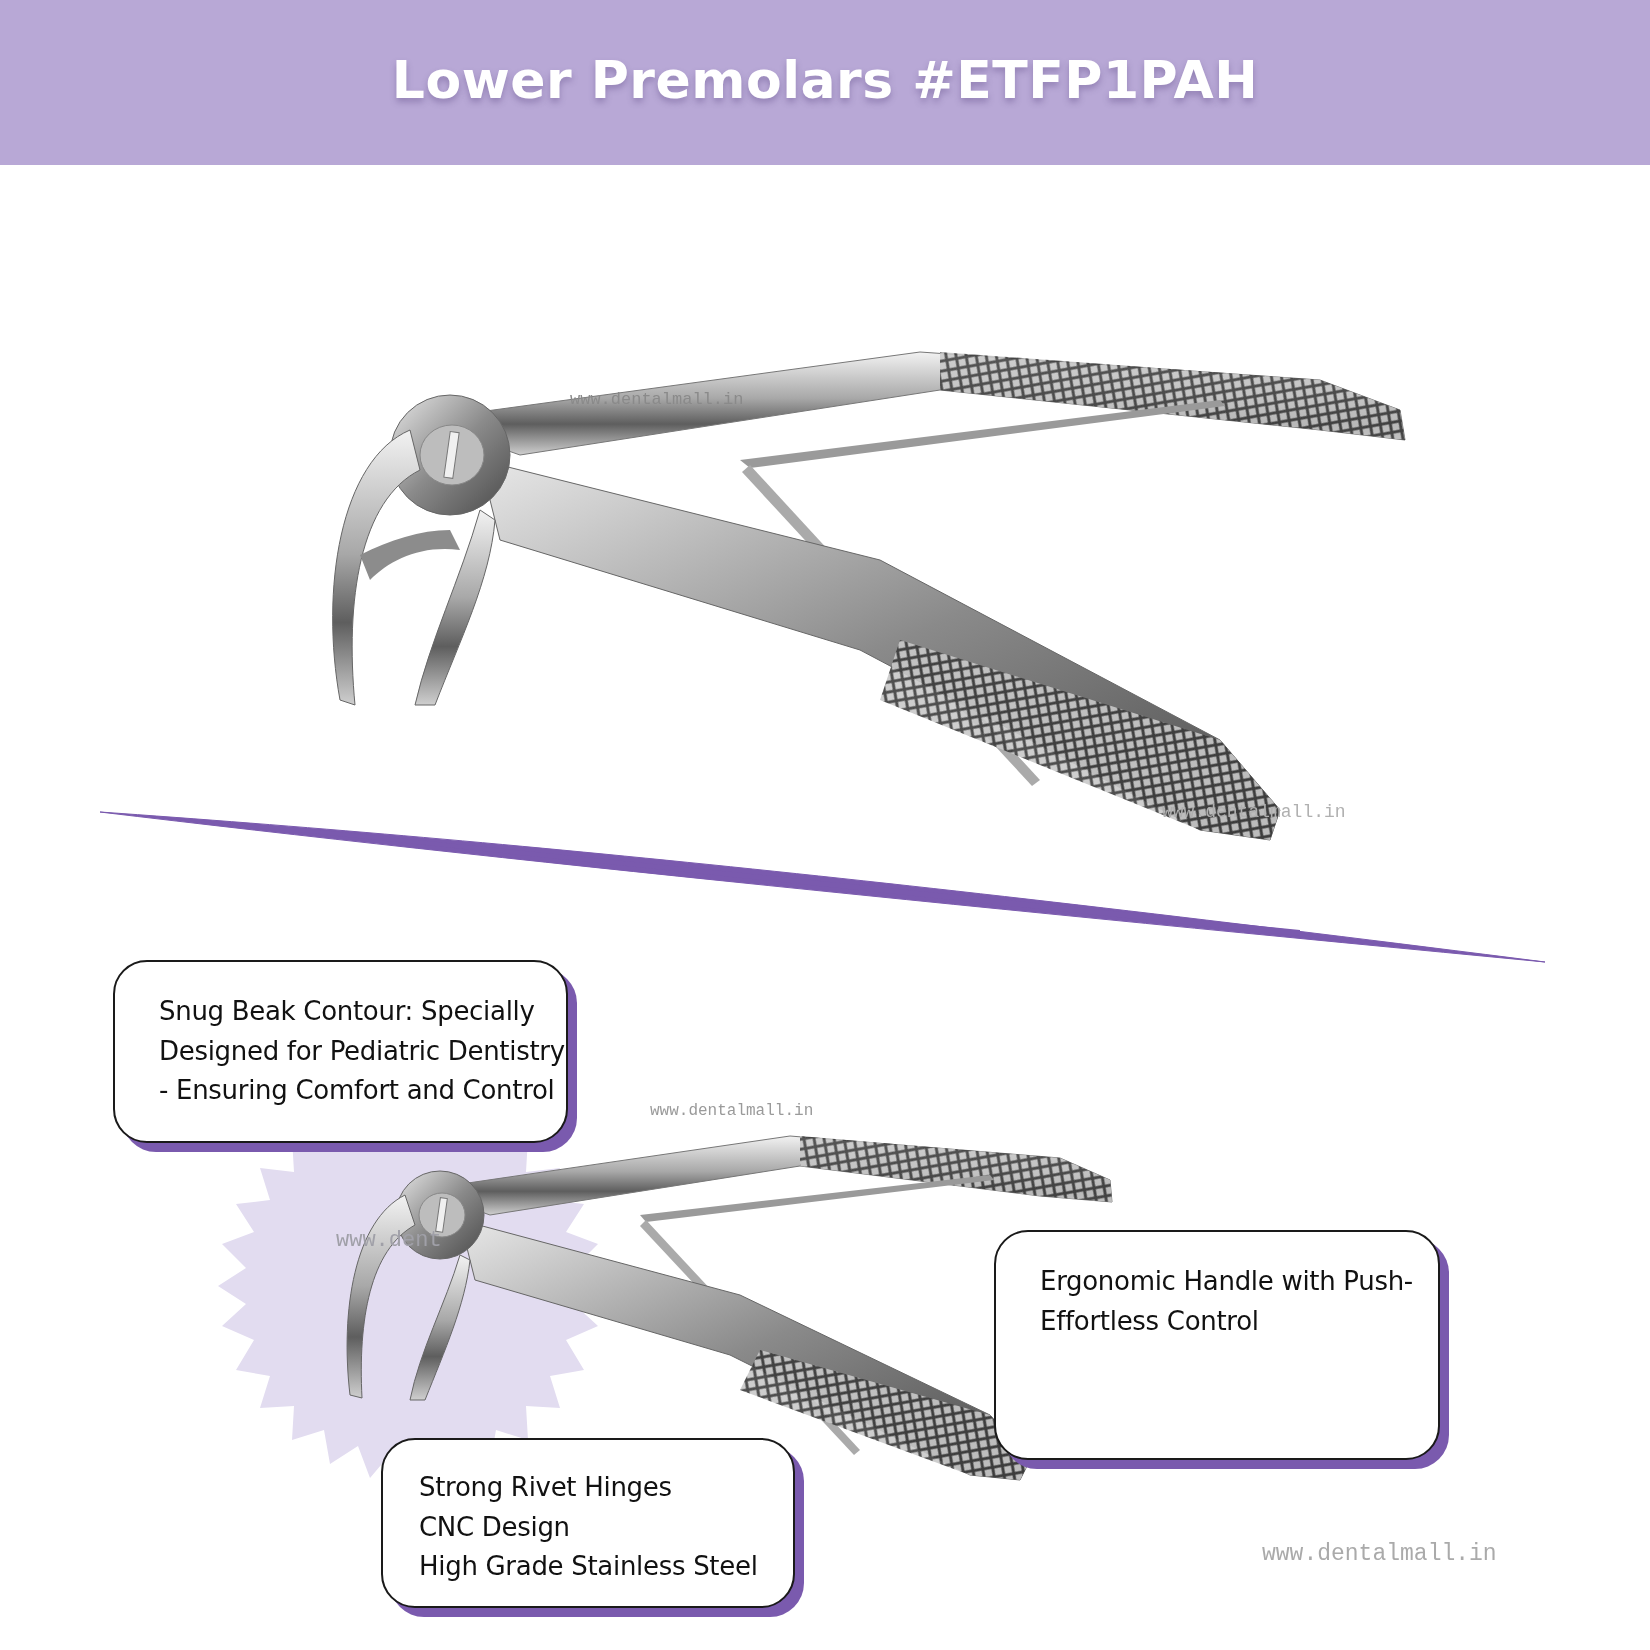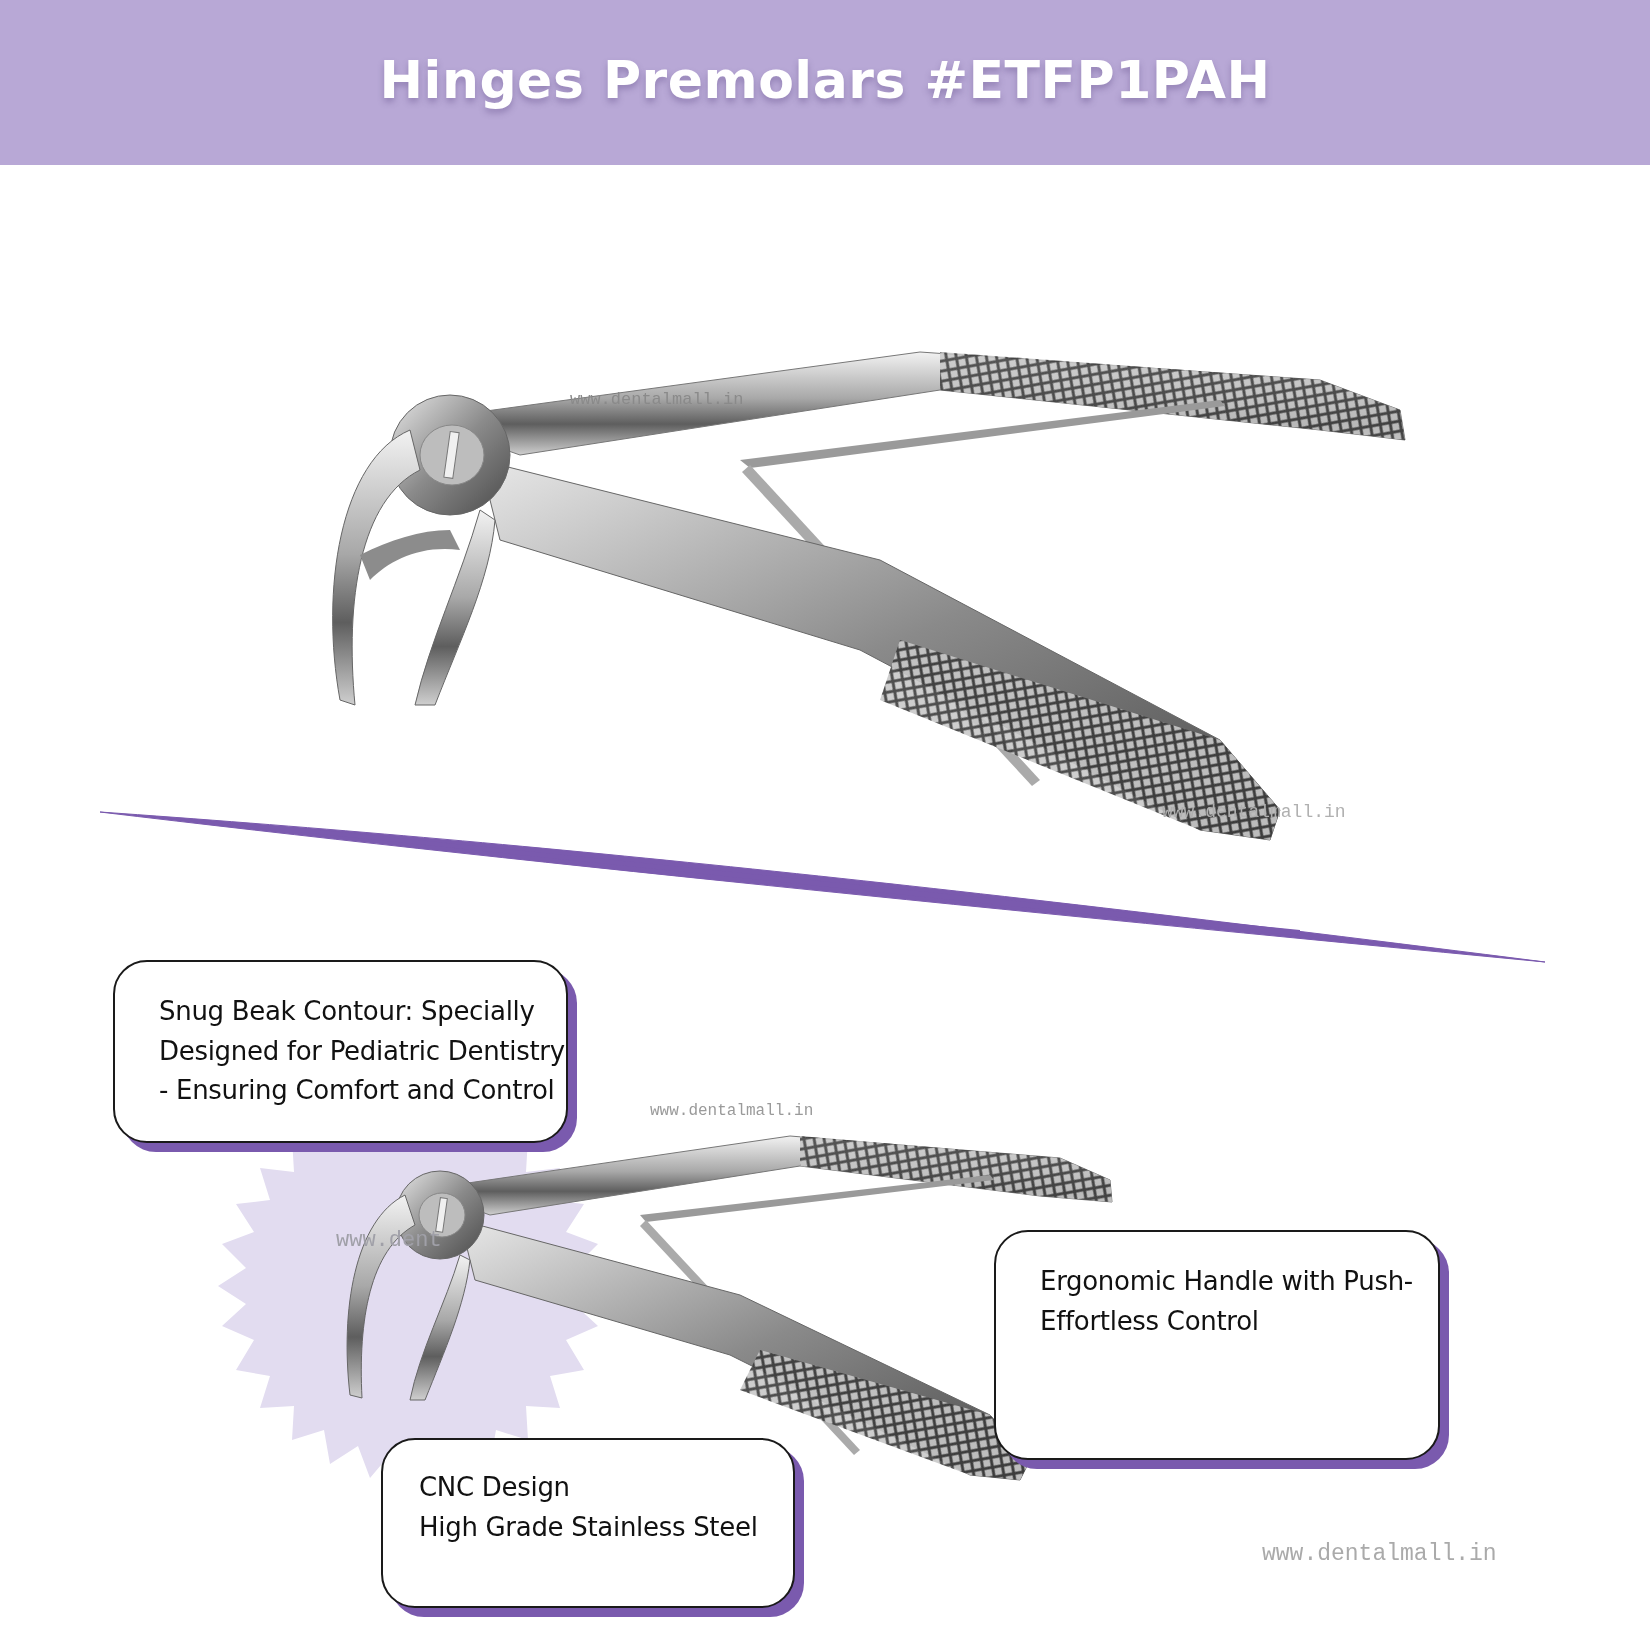--- a/index.html
+++ b/index.html
@@ -10,21 +10,21 @@
   .burst { position:absolute; left:200px; top:1090px; }
   .tool { position:absolute; }
   .watermark { position:absolute; color:#9a9a9a; font-family:Liberation Mono, monospace; }
   .card { position:absolute; background:#ffffff; border:2px solid #1a1a1a; border-radius:34px; box-shadow:9px 9px 0 #7a5aae; box-sizing:border-box; padding:28px 44px; }
   .card-line { font-family:"DejaVu Sans", sans-serif; font-size:26px; color:#111; line-height:39.5px; white-space:nowrap; letter-spacing:-0.3px; }
 </style>
 </head>
 <body>
 
 <div class="header">
-  <div class="title">Hinges Premolars #ETFP1PAH</div>
+  <div class="title">Lower Premolars #ETFP1PAH</div>
 </div>
 
 <svg class="divider" width="1650" height="1650" viewBox="0 0 1650 1650">
   <path d="M100 812 C 500 840, 900 880, 1545 962 C 1000 910, 500 860, 100 812 Z" fill="#7a5aae" stroke="#7a5aae" stroke-width="1"></path>
   <path d="M300 828 L 1300 930 L 1300 936 L 300 832 Z" fill="#7a5aae"></path>
 </svg>
 
 <svg class="burst" width="420" height="400" viewBox="0 0 420 400">
   <polygon fill="#e2dcf0" points="210,10 228,40 250,14 262,46 290,26 296,60 328,48 326,82 360,78 350,110 384,114 366,142 398,154 374,178 402,196 374,214 398,236 366,250 384,280 350,286 360,318 326,316 328,350 296,340 290,374 262,356 250,388 228,362 210,392 192,362 170,388 158,356 130,374 124,340 92,350 94,316 60,318 70,286 36,280 54,250 22,236 46,214 18,196 46,178 22,154 54,142 36,114 70,110 60,78 94,82 92,48 124,60 130,26 158,46 170,14 192,40"></polygon>
 </svg>
@@ -91,15 +91,16 @@
   <div class="card-line">Designed for Pediatric Dentistry</div>
   <div class="card-line">- Ensuring Comfort and Control</div>
 </div>
 
 <div class="card" style="left:994px;top:1230px;width:446px;height:230px;padding-top:30px;">
   <div class="card-line">Ergonomic Handle with Push-</div>
   <div class="card-line">Effortless Control</div>
 </div>
 
 <div class="card" style="left:381px;top:1438px;width:414px;height:170px;padding-top:28px;padding-left:36px;">
+  <div class="card-line">Strong Rivet Hinges</div>
   <div class="card-line">CNC Design</div>
   <div class="card-line">High Grade Stainless Steel</div>
 </div>
 
 </body></html>

